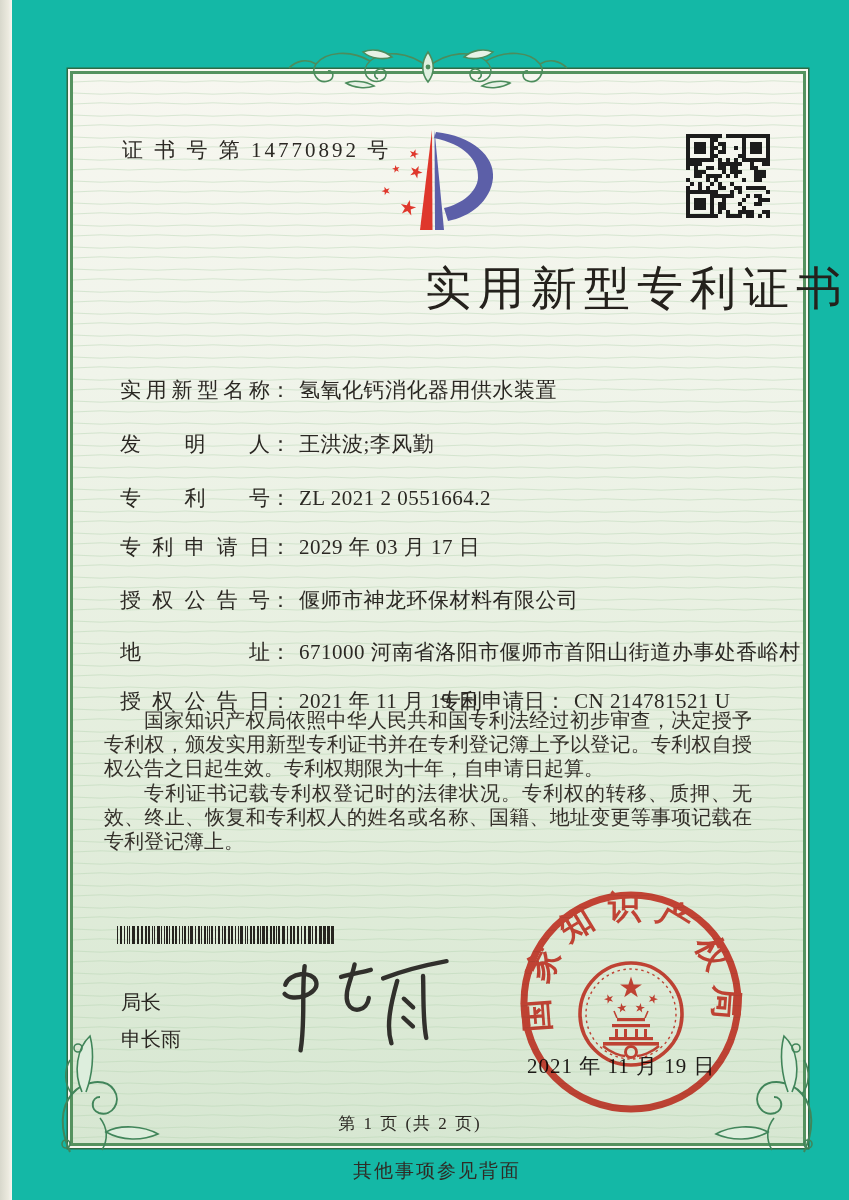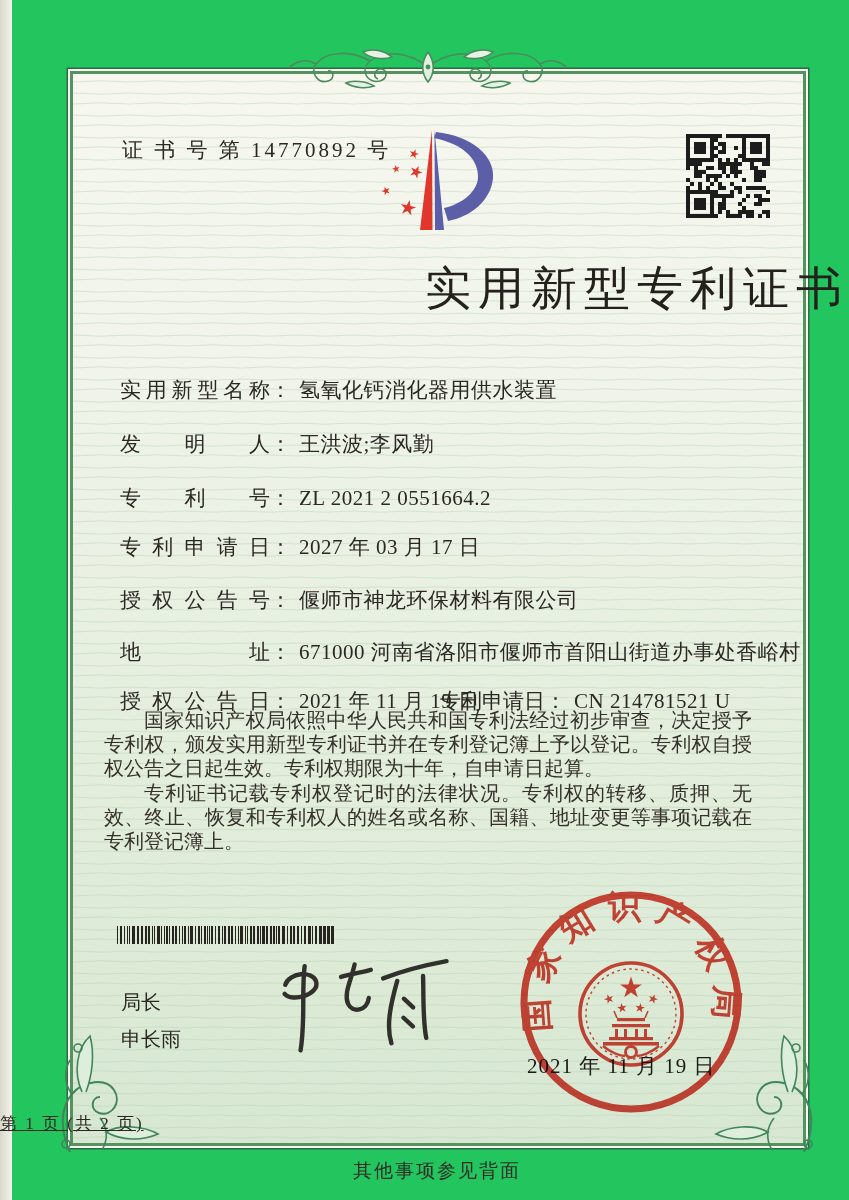--- a/index.html
+++ b/index.html
@@ -1,18 +1,18 @@
 <!DOCTYPE html>
 <html><head>
 <meta charset="utf-8">
 <style>
   html,body{margin:0;padding:0;}
   body{width:849px;height:1200px;overflow:hidden;background:#eceae2;
        font-family:"Liberation Serif","DejaVu Serif",serif;}
-  .page{position:relative;width:849px;height:1200px;background:#22c55e;}
+  .page{position:relative;width:849px;height:1200px;background:#14b8a6;}
   .scan-edge{position:absolute;left:0;top:0;width:12px;height:1200px;
        background:linear-gradient(90deg,#d8d8cc,#eceadf 70%,#f8f7f2);}
   
   .frame{position:absolute;left:70px;top:71px;width:730px;height:1069px;
        border:3px solid #55925f;
        box-shadow:0 0 0 2px #f8f8f1, 0 0 0 3.5px #2e6b45;
        background:linear-gradient(180deg,#f7f7f0 0%,#f0f4ea 28%,#e6efdf 58%,#dcead6 85%,#d7e7d2 100%);}
   .frame svg.waves{position:absolute;left:0;top:0;}
   
   .certno{position:absolute;left:122px;top:136px;font-size:21px;letter-spacing:3px;color:#2b2823;}
@@ -21,22 +21,22 @@
   .frow{position:absolute;left:120px;width:660px;font-size:21px;color:#2b2823;white-space:nowrap;}
   .flabel{display:inline-block;width:150px;text-align:justify;text-align-last:justify;}
   .colon{display:inline-block;margin-right:8px;}
   .fval{letter-spacing:.5px;}
   .grant2{position:absolute;left:320px;top:0;}
   .body-text{position:absolute;left:104px;top:708px;width:648px;font-size:20px;
        line-height:24px;color:#34302a;text-align:justify;}
   .body-text p{margin:0 0 1px 0;text-indent:2em;}
   .signer{position:absolute;left:121px;top:984px;font-size:20px;color:#2b2823;line-height:37px;}
   .seal-date{position:absolute;left:527px;top:1052px;font-size:21px;letter-spacing:1px;color:#1d1b18;}
-  .pagenum{position:absolute;left:0;top:1112px;width:820px;
-       font-size:17px;letter-spacing:2px;color:#2b2823;text-decoration:underline;}
+  .pagenum{position:absolute;left:0;top:1112px;width:820px;text-align:center;
+       font-size:17px;letter-spacing:2px;color:#2b2823;}
   .backnote{position:absolute;left:0;top:1158px;width:874px;text-align:center;
        font-size:19px;letter-spacing:2px;color:#2f2c26;}
   
   .logo{position:absolute;left:372px;top:126px;}
   .qr{position:absolute;left:686px;top:134px;}
   .barcode{position:absolute;left:117px;top:926px;}
   .signature{position:absolute;left:272px;top:952px;}
   .seal{position:absolute;left:515px;top:886px;mix-blend-mode:multiply;opacity:.93;}
   .orn-top{position:absolute;left:288px;top:48px;}
   .orn-bl{position:absolute;left:56px;top:1034px;}
@@ -442,21 +442,21 @@
   <div class="frow" style="top:376px">
     <span class="flabel">实用新型名称</span><span class="colon">：</span><span class="fval">氢氧化钙消化器用供水装置</span>
   </div>
   <div class="frow" style="top:430px">
     <span class="flabel">发明人</span><span class="colon">：</span><span class="fval">王洪波;李风勤</span>
   </div>
   <div class="frow" style="top:484px">
     <span class="flabel">专利号</span><span class="colon">：</span><span class="fval">ZL 2021 2 0551664.2</span>
   </div>
   <div class="frow" style="top:533px">
-    <span class="flabel">专利申请日</span><span class="colon">：</span><span class="fval">2027 年 03 月 17 日</span>
+    <span class="flabel">专利申请日</span><span class="colon">：</span><span class="fval">2029 年 03 月 17 日</span>
   </div>
   <div class="frow" style="top:586px">
     <span class="flabel">授权公告号</span><span class="colon">：</span><span class="fval">偃师市神龙环保材料有限公司</span>
   </div>
   <div class="frow" style="top:638px">
     <span class="flabel">地址</span><span class="colon">：</span><span class="fval">671000 河南省洛阳市偃师市首阳山街道办事处香峪村</span>
   </div>
   <div class="frow" style="top:687px">
     <span class="flabel">授权公告日</span><span class="colon">：</span><span class="fval">2021 年 11 月 19 日</span>
     <span class="grant2"><span>专利申请日</span><span class="colon">：</span><span class="fval">CN 214781521 U</span></span>

